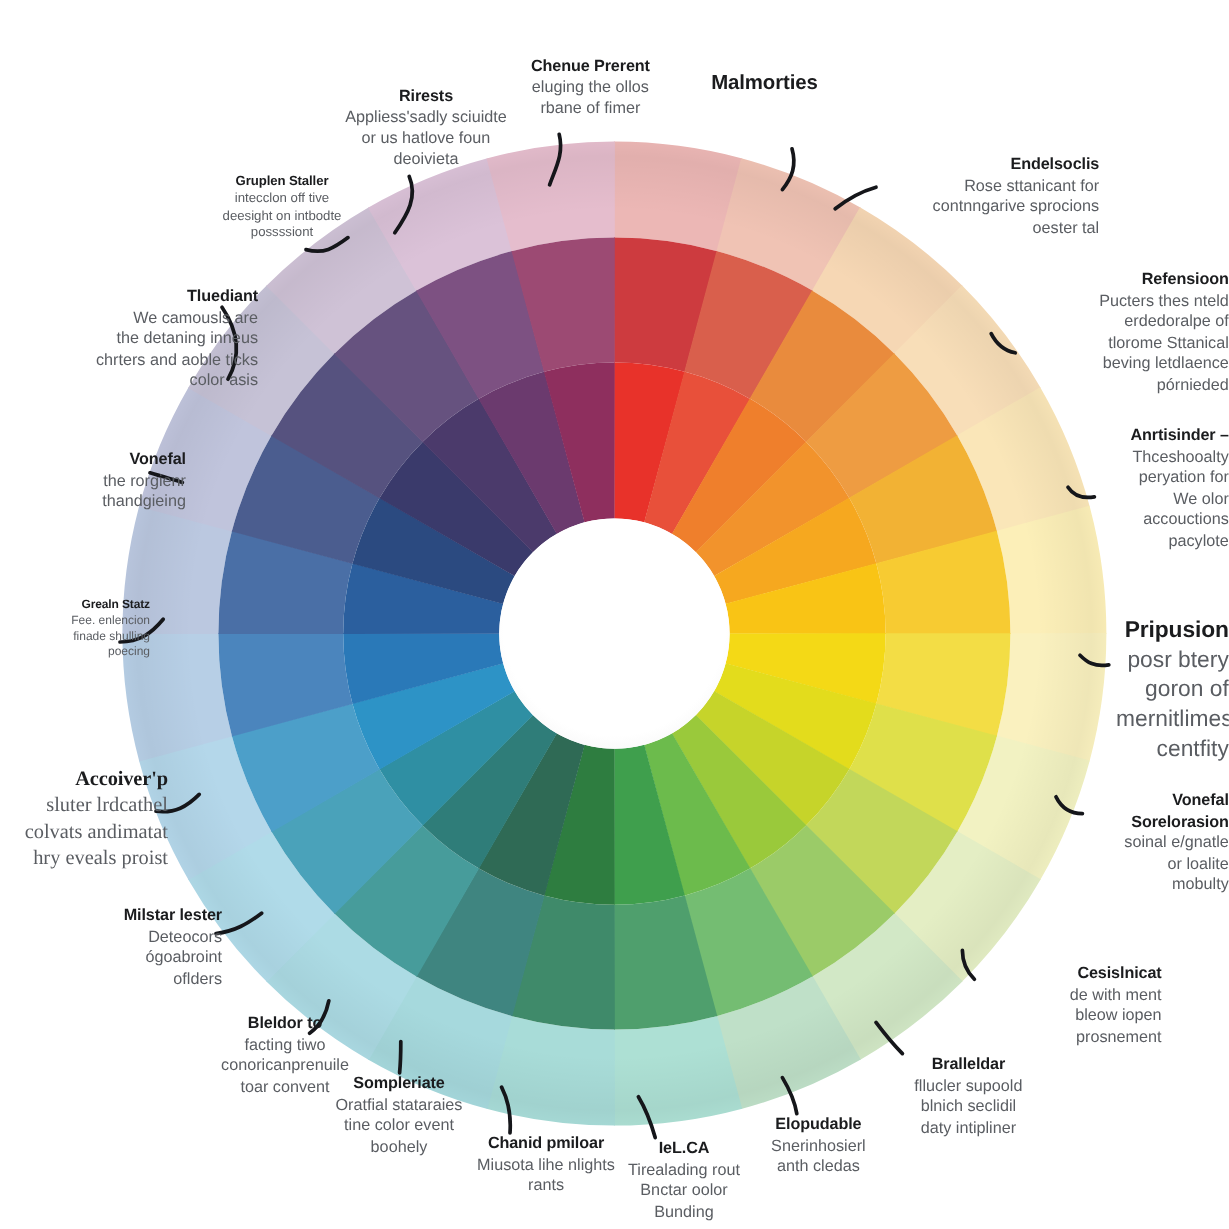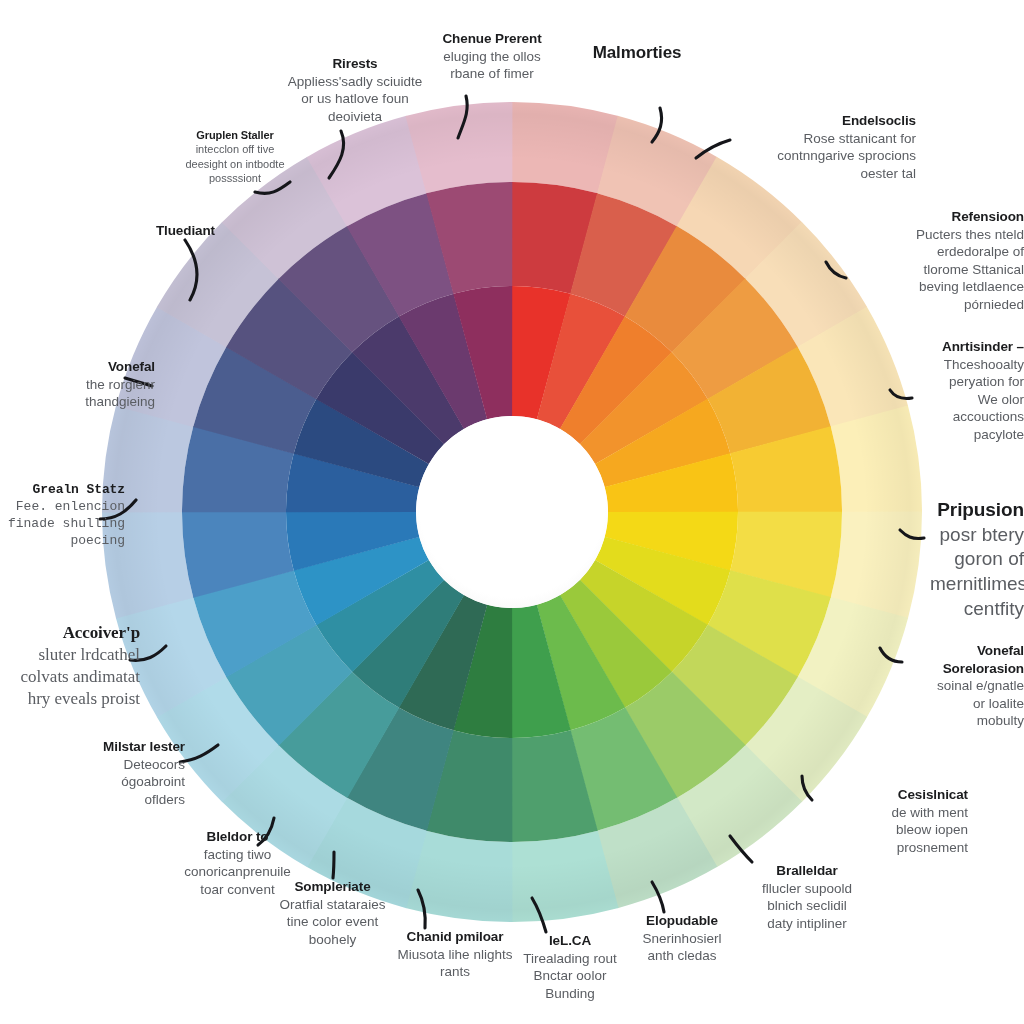--- a/index.html
+++ b/index.html
@@ -4,21 +4,21 @@
 <title>Color Wheel Diagram</title>
 <style>
   html,body{margin:0;padding:0;}
   body{
     width:1024px;height:1024px;
     background:#ffffff;
     font-family:"Liberation Sans", sans-serif;
     overflow:hidden;
     position:relative;
   }
-  #stage{position:absolute;left:0;top:0;width:1024px;height:980px;}
+  #stage{position:absolute;left:0;top:16px;width:1024px;height:980px;}
   svg#wheel{position:absolute;left:0;top:0;width:1024px;height:1024px;display:block;}
   .callout{
     position:absolute;
     font-family:"Liberation Sans", sans-serif;
     color:#44464a;
     line-height:1.30;
     white-space:pre-line;
   }
   .callout .ttl{
     display:block;
@@ -379,24 +379,27 @@
 
   <div id="callout-layer">
       <div class="callout ta-center" style="left: 392px; top: 30px; width: 200px; font-size: 13.5px;"><span class="ttl">Chenue Prerent</span><span class="bdy">eluging the ollos
 rbane of fimer</span></div>
       <div class="callout ta-center" style="left: 255px; top: 55px; width: 200px; font-size: 13.5px;"><span class="ttl">Rirests</span><span class="bdy">Appliess'sadly sciuidte
 or us hatlove foun
 deoivieta</span></div>
       <div class="callout ta-center" style="left: 140px; top: 128px; width: 190px; font-size: 11px;"><span class="ttl">Gruplen Staller</span><span class="bdy">intecclon off tive
 deesight on intbodte
 possssiont</span></div>
-      <div class="callout ta-right" style="left: 35px; top: 222px; width: 180px; font-size: 13.5px;"><span class="ttl">Tluediant</span></div>
+      <div class="callout ta-right" style="left: 35px; top: 222px; width: 180px; font-size: 13.5px;"><span class="ttl">Tluediant</span><span class="bdy">We camousls are
+the detaning inneus
+chrters and aoble ticks
+color asis</span></div>
       <div class="callout ta-right" style="left: 35px; top: 358px; width: 120px; font-size: 13.5px;"><span class="ttl">Vonefal</span><span class="bdy">the rorgienr
 thandgieing</span></div>
-      <div class="callout ta-right" style="left: 5px; top: 482px; width: 120px; font-size: 13px; font-family: Liberation Mono, monospace;"><span class="ttl">Grealn Statz</span><span class="bdy">Fee. enlencion
+      <div class="callout ta-right" style="left: 5px; top: 482px; width: 120px; font-size: 10px;"><span class="ttl">Grealn Statz</span><span class="bdy">Fee. enlencion
 finade shulling
 poecing</span></div>
       <div class="callout ta-right" style="left: 10px; top: 622px; width: 130px; font-size: 17px; font-family: Liberation Serif, serif;"><span class="ttl">Accoiver'p</span><span class="bdy">sluter lrdcathel
 colvats andimatat
 hry eveals proist</span></div>
       <div class="callout ta-right" style="left: 55px; top: 738px; width: 130px; font-size: 13.5px;"><span class="ttl">Milstar lester</span><span class="bdy">Deteocors
 ógoabroint
 oflders</span></div>
       <div class="callout ta-center" style="left: 155px; top: 828px; width: 165px; font-size: 13.5px;"><span class="ttl">Bleldor to</span><span class="bdy">facting tiwo
 conoricanprenuile

